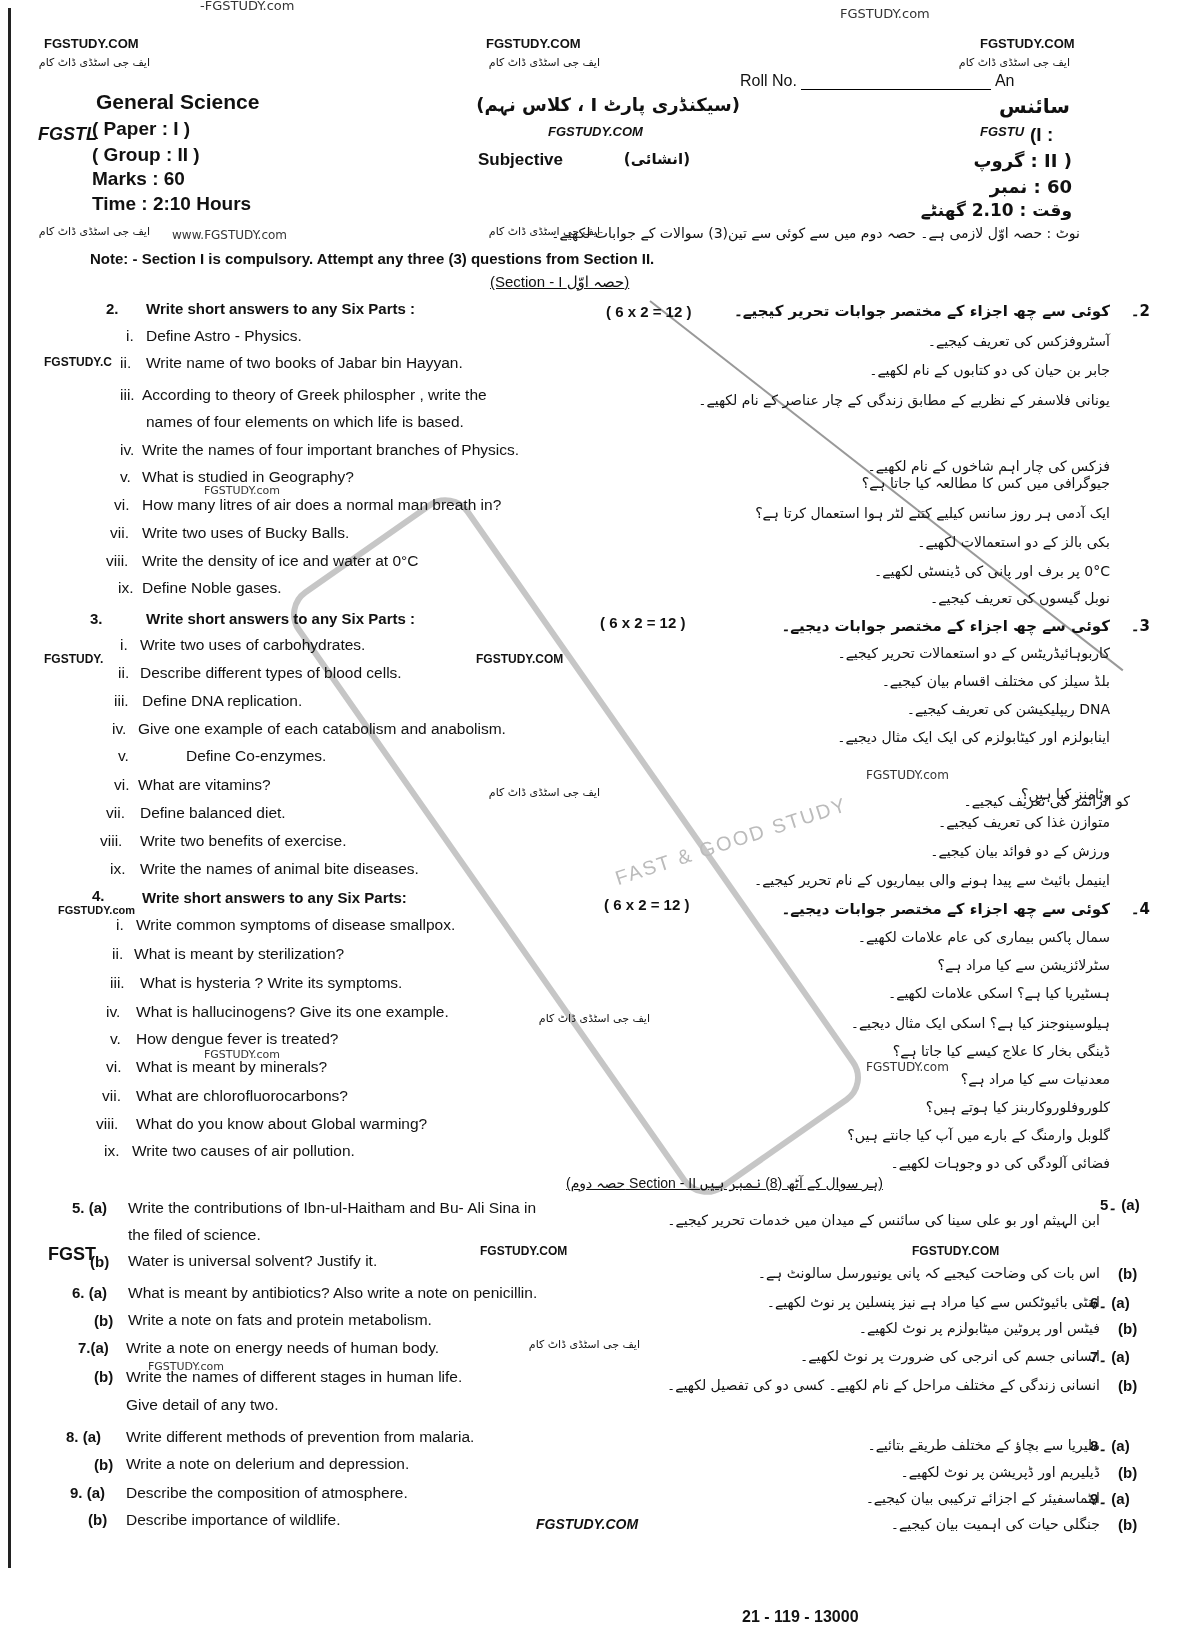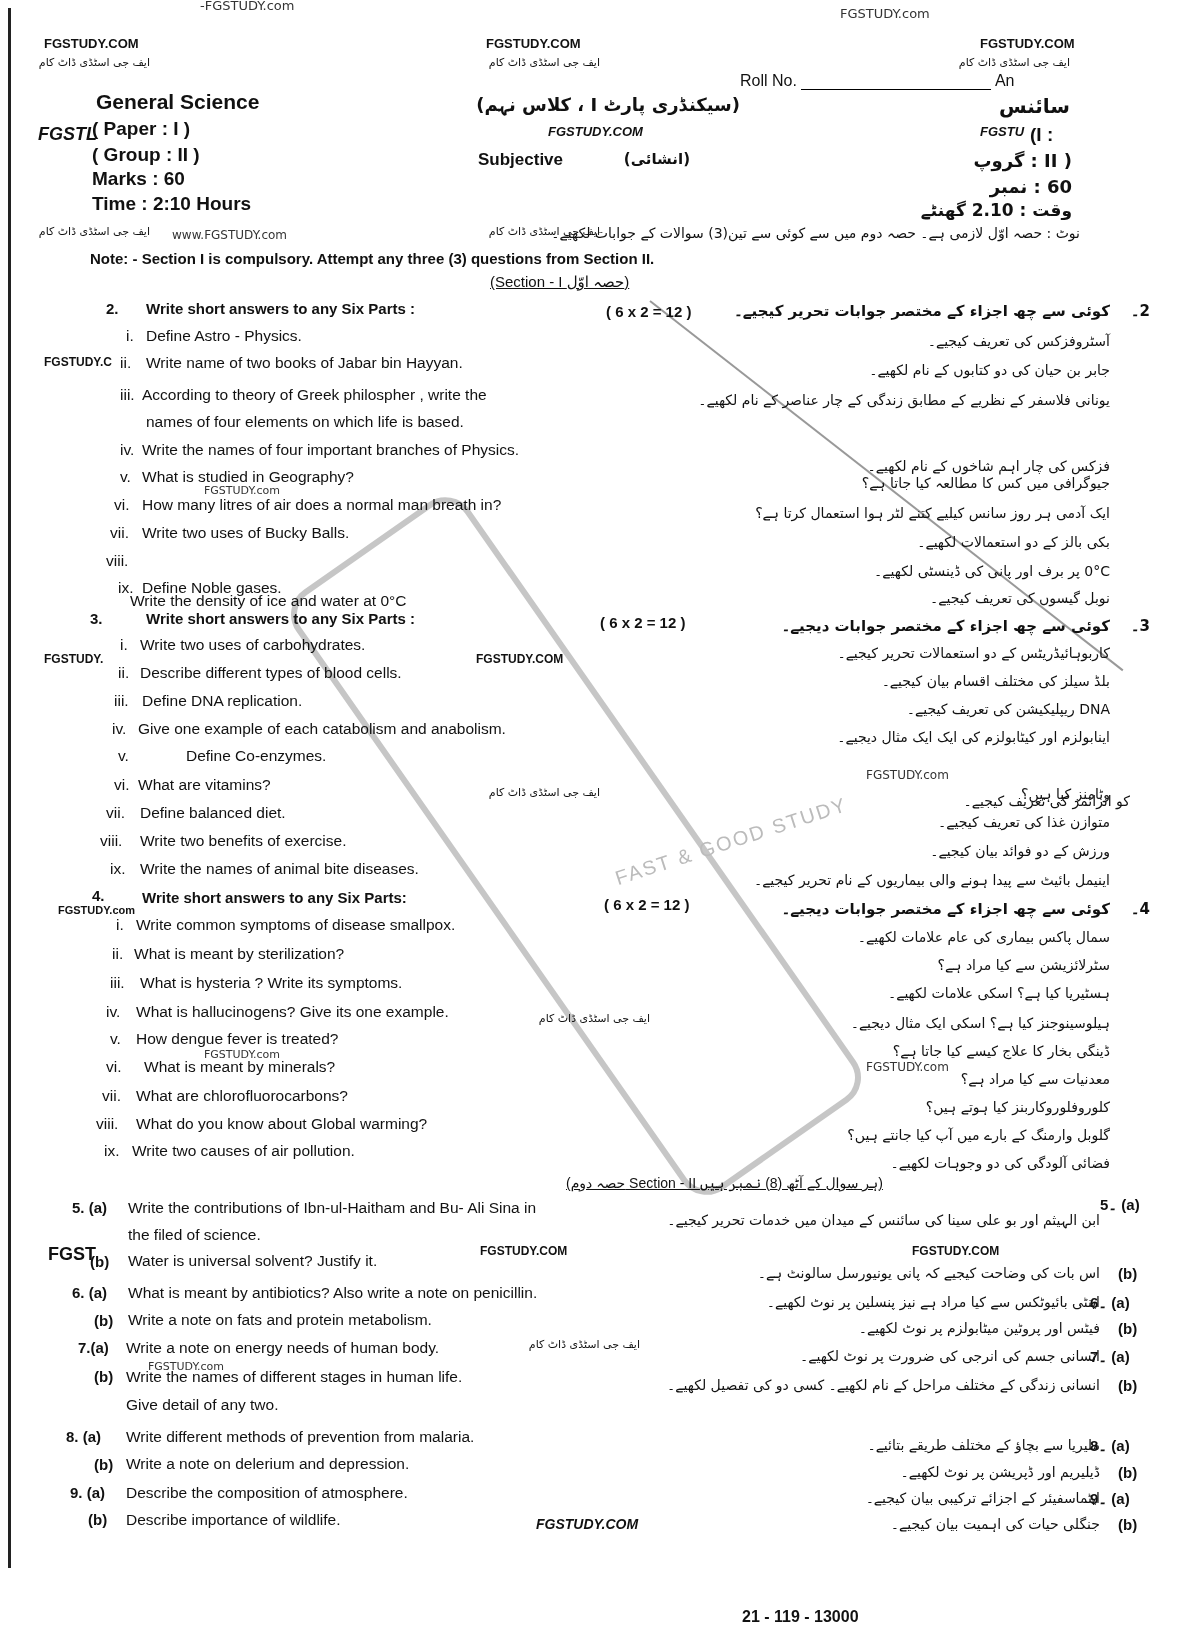--- a/index.html
+++ b/index.html
@@ -102,21 +102,21 @@
   <div class="abs wm" style="left:204px;top:484px;font-size:11px;">FGSTUDY.com</div>
   <div class="abs q" style="left:114px;top:496px;">vi.</div>
   <div class="abs q" style="left:142px;top:496px;">How many litres of air does a normal man breath in?</div>
   <div class="abs ur" style="left:700px;top:505px;width:410px;">ایک آدمی ہر روز سانس کیلیے کتنے لٹر ہوا استعمال کرتا ہے؟</div>
 
   <div class="abs q" style="left:110px;top:524px;">vii.</div>
   <div class="abs q" style="left:142px;top:524px;">Write two uses of Bucky  Balls.</div>
   <div class="abs ur" style="left:780px;top:534px;width:330px;">بکی بالز کے دو استعمالات لکھیے۔</div>
 
   <div class="abs q" style="left:106px;top:552px;">viii.</div>
-  <div class="abs q" style="left:130px;top:552px;margin-top:40px;">Write the density of ice and water at  0°C</div>
+  <div class="abs q" style="left:142px;top:552px;">Write the density of ice and water at  0°C</div>
   <div class="abs ur" style="left:780px;top:563px;width:330px;">0°C پر برف اور پانی کی ڈینسٹی لکھیے۔</div>
 
   <div class="abs q" style="left:118px;top:579px;">ix.</div>
   <div class="abs q" style="left:142px;top:579px;">Define Noble gases.</div>
   <div class="abs ur" style="left:780px;top:590px;width:330px;">نوبل گیسوں کی تعریف کیجیے۔</div>
 </div>
 
 <div>
   <div class="abs qh" style="left:90px;top:610px;">3.</div>
   <div class="abs qh" style="left:146px;top:610px;">Write short answers to any Six Parts :</div>
@@ -189,21 +189,21 @@
   <div class="abs q" style="left:136px;top:1003px;">What is hallucinogens?  Give its one example.</div>
   <div class="abs ur" style="left:760px;top:1015px;width:350px;">ہیلوسینوجنز کیا ہے؟ اسکی ایک مثال دیجیے۔</div>
   <div class="abs ur" style="left:520px;top:1012px;width:130px;font-size:11px;">ایف جی اسٹڈی ڈاٹ کام</div>
 
   <div class="abs q" style="left:110px;top:1030px;">v.</div>
   <div class="abs q" style="left:136px;top:1030px;">How dengue fever is treated?</div>
   <div class="abs ur" style="left:780px;top:1043px;width:330px;">ڈینگی بخار کا علاج کیسے کیا جاتا ہے؟</div>
   <div class="abs wm" style="left:204px;top:1048px;font-size:11px;">FGSTUDY.com</div>
 
   <div class="abs q" style="left:106px;top:1058px;">vi.</div>
-  <div class="abs q" style="left:144px;top:1058px;">What is meant by minerals?</div>
+  <div class="abs q" style="left:136px;top:1058px;">What is meant by minerals?</div>
   <div class="abs ur" style="left:780px;top:1071px;width:330px;">معدنیات سے کیا مراد ہے؟</div>
   <div class="abs wm" style="left:866px;top:1060px;font-size:12px;">FGSTUDY.com</div>
 
   <div class="abs q" style="left:102px;top:1087px;">vii.</div>
   <div class="abs q" style="left:136px;top:1087px;">What are chlorofluorocarbons?</div>
   <div class="abs ur" style="left:780px;top:1099px;width:330px;">کلوروفلوروکاربنز کیا ہوتے ہیں؟</div>
 
   <div class="abs q" style="left:96px;top:1115px;">viii.</div>
   <div class="abs q" style="left:136px;top:1115px;">What do you know about Global warming?</div>
   <div class="abs ur" style="left:740px;top:1127px;width:370px;">گلوبل وارمنگ کے بارے میں آپ کیا جانتے ہیں؟</div>

